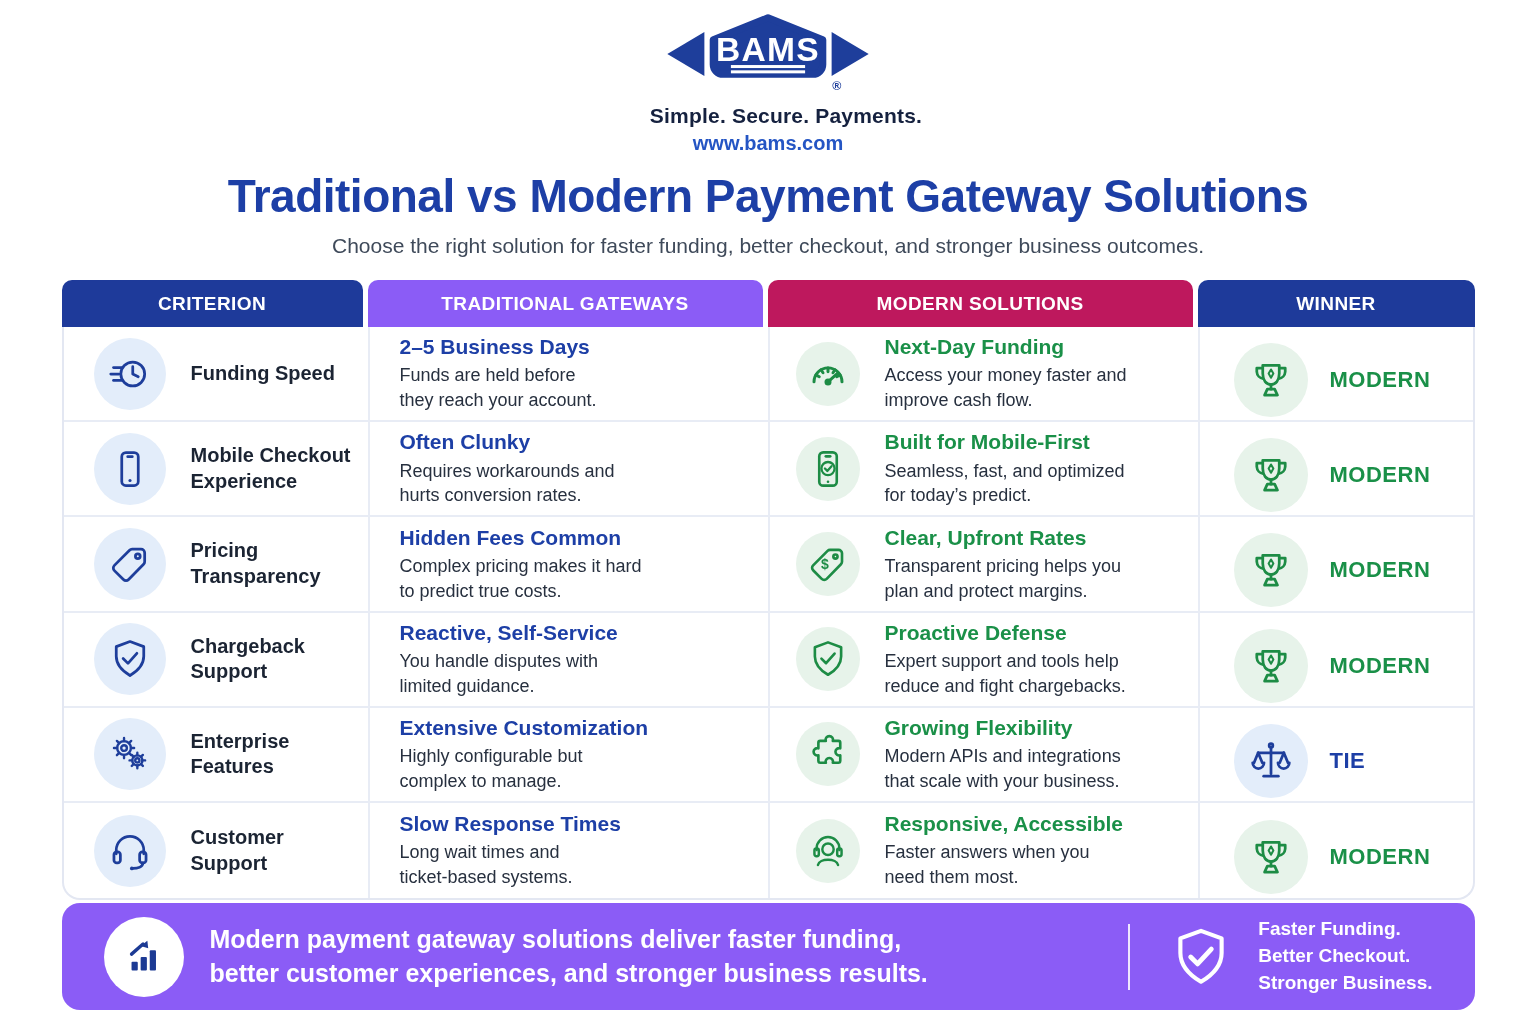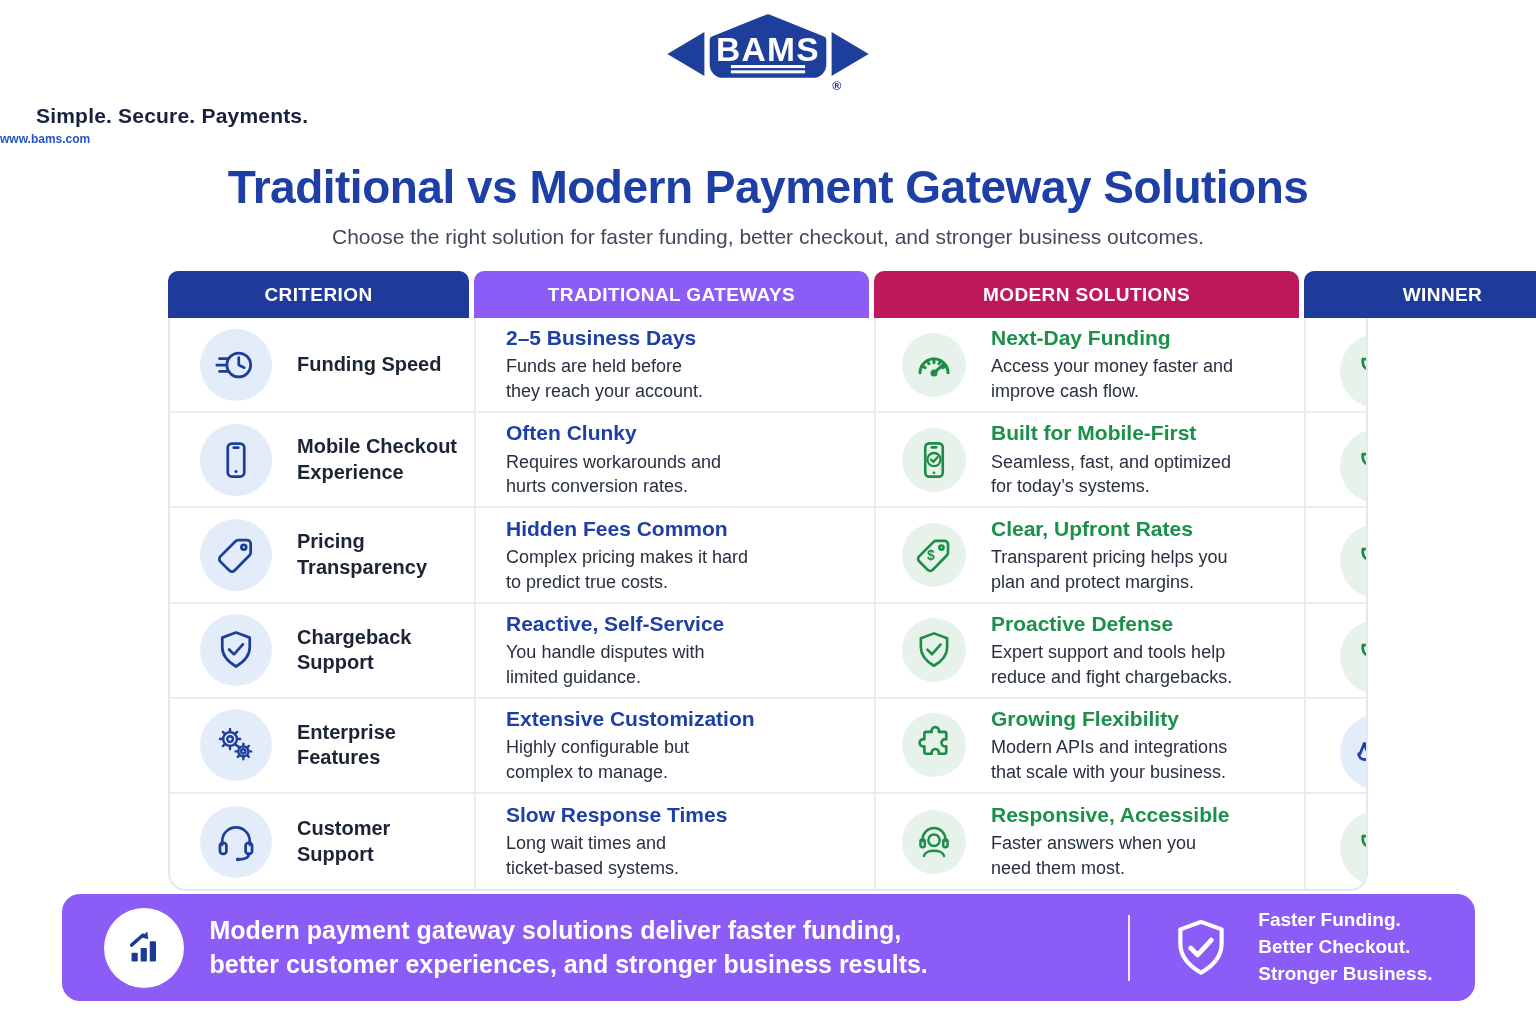--- a/index.html
+++ b/index.html
@@ -5,34 +5,34 @@
   * { margin:0; padding:0; box-sizing:border-box; }
   html,body { width:1536px; height:1024px; overflow:hidden; }
   body {
     background:#ffffff;
     font-family:"Liberation Sans","DejaVu Sans",sans-serif;
     color:#27303f;
   }
   .page { width:1536px; height:1024px; position:relative; }
 
   
-  .brand { text-align:left; padding-top:8px; }
+  .brand { text-align:center; padding-top:8px; }
   .brand svg.logo { display:block; margin:0 auto; }
   .tagline { font-size:21px; font-weight:700; color:#15213f; letter-spacing:.2px; margin-top:4px;padding-left:36px; }
-  .url { font-size:12px; font-weight:700; color:#2455c4; margin-top:4px; }
+  .url { font-size:20px; font-weight:700; color:#2455c4; margin-top:4px; }
 
   
   h1.title {
     text-align:center; margin-top:14px;
     font-size:46px; font-weight:800; color:#1d3fa6; letter-spacing:-.5px;
   }
   .subtitle { text-align:center; margin-top:11px; font-size:21px; color:#3f4a5a; }
 
   
-  .table { width:1200px; margin:22px auto 0; }
+  .table { width:1413px; margin:22px auto 0; }
   .thead, .row {
     display:grid;
     grid-template-columns:306px 400px 430px 277px;
   }
   .thead .hcell {
     height:47px; display:flex; align-items:center; justify-content:center;
     color:#fff; font-size:19px; font-weight:800; letter-spacing:.4px;
     border-radius:10px 10px 0 0;
   }
   .thead .hcell:not(:last-child){ margin-right:5px; }
@@ -205,21 +205,21 @@
               <rect x="14" y="5" width="20" height="38" rx="4.5"></rect>
               <path d="M21.5 9.5 h5"></path>
                 <circle cx="24" cy="38.5" r="1.5" fill="#1d8c45" stroke="none"></circle>
               <circle cx="24" cy="23.5" r="7.5" stroke-width="2.6"></circle>
               <polyline points="20.5 23.5 23.2 26.2 28 20.8" stroke-width="2.6"></polyline>
             </svg>
           </span>
           <div class="txtblock">
             <span class="ttl green">Built for Mobile-First</span>
             <span class="desc">Seamless, fast, and optimized
-for today’s systems.</span>
+for today’s predict.</span>
           </div>
         </div>
         <div class="cell c-win">
           <span class="icircle win">
             <svg viewBox="0 0 48 48" width="44" height="44" fill="none" stroke="#1d8c45" stroke-width="3" stroke-linecap="round" stroke-linejoin="round">
               <path d="M15 8 h18 v9 c0 7.5 -3.8 12 -9 12 s-9 -4.5 -9 -12 Z"></path>
               <path d="M15 11 H8.5 v4 a8 8 0 0 0 7 7.5"></path>
                 <path d="M33 11 h6.5 v4 a8 8 0 0 1 -7 7.5"></path>
               <path d="M24 29 v5"></path>
                 <path d="M20 34 h8 l3 6.5 H17 Z"></path>

